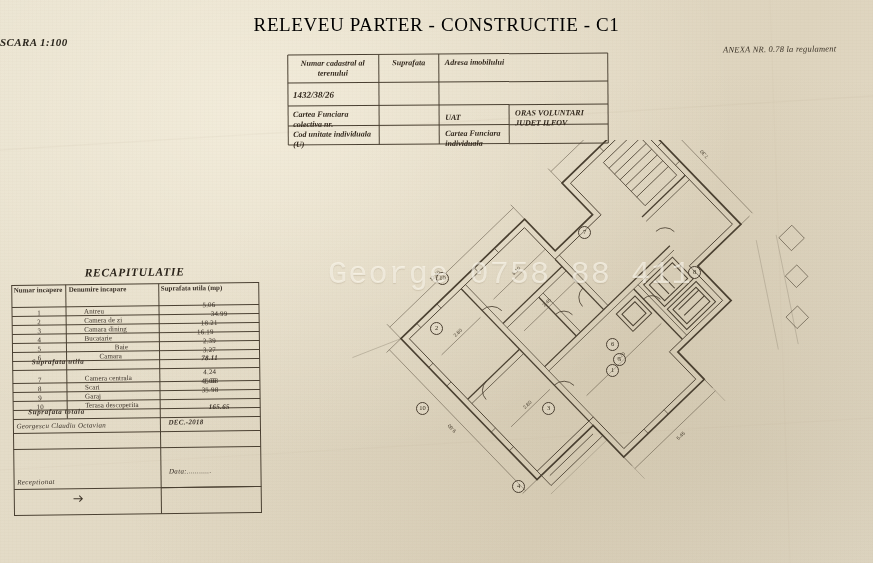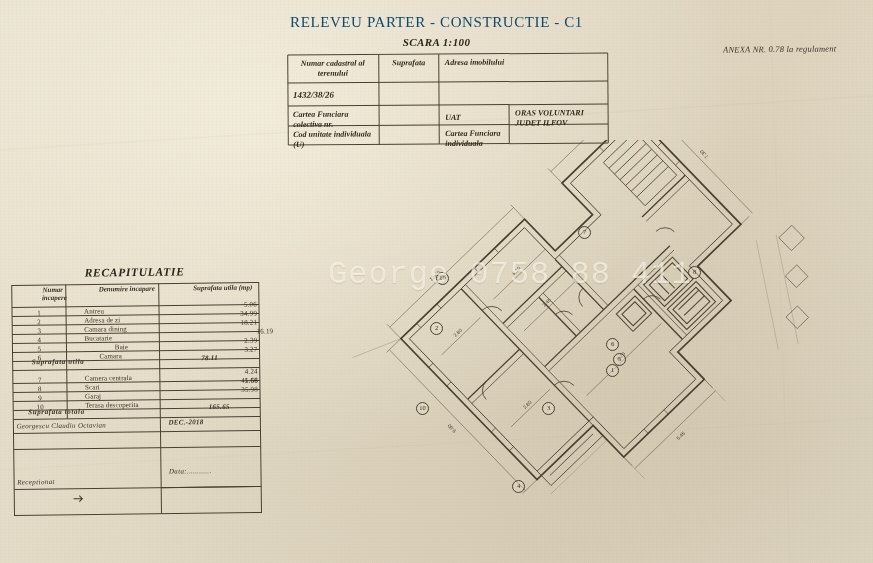--- a/index.html
+++ b/index.html
@@ -27,24 +27,24 @@
       repeating-linear-gradient(0deg, rgba(160,145,110,.06) 0 1px, rgba(0,0,0,0) 1px 3px),
       repeating-linear-gradient(90deg, rgba(160,145,110,.05) 0 1px, rgba(0,0,0,0) 1px 4px);
   }
   #paper-fold{
     position:absolute;left:0;top:0;width:873px;height:563px;pointer-events:none;opacity:.5;
   }
 
   
   #doc-title{
     position:absolute;left:0;top:14px;width:873px;text-align:center;
-    font-size:15px;letter-spacing:.6px;font-weight:400;color:#0c4a6e;
+    font-size:19px;letter-spacing:.6px;font-weight:400;color:#000000;
   }
   #doc-scale{
-    position:absolute;left:0;top:36px;width:873px;text-align:center;
+    position:absolute;left:0;top:36px;width:873px;text-align:left;
     font-size:11px;font-style:italic;font-weight:bold;letter-spacing:.4px;color:#2b261d;
   }
   #doc-annex{
     position:absolute;left:723px;top:44px;
     font-size:8.5px;font-style:italic;color:#3a3227;letter-spacing:.2px;
     transform:rotate(-.5deg);
   }
 
   
   #cadastral-table{
@@ -65,24 +65,24 @@
     transform:rotate(-0.7deg);
   }
   #recap-title{
     position:absolute;left:0;top:0;width:252px;text-align:center;
     font-size:11.5px;font-style:italic;font-weight:bold;letter-spacing:.7px;color:#2b241b;
   }
   #recap-block .rcell{
     position:absolute;box-sizing:border-box;
     font-size:7px;color:#3a3128;line-height:1.1;
   }
-  .rh{font-style:italic;font-weight:bold;font-size:8px;text-align:center;color:#2e271e;padding-left:28px;}
+  .rh{font-weight:bold;font-size:8px;text-align:left;color:#2e271e;}
   .rnum{text-align:center;font-size:7.5px;letter-spacing:.3px;}
   .rname{font-size:6.3px;letter-spacing:.1px;color:#463c30;}
-  .rval{text-align:right;font-size:7.5px;letter-spacing:.2px;}
+  .rval{text-align:center;font-size:7.5px;letter-spacing:.2px;}
   .rval-big{text-align:center;font-size:9px;font-style:italic;font-weight:bold;letter-spacing:.3px;}
   .rspan{font-size:9.5px;font-style:italic;font-weight:bold;letter-spacing:.6px;color:#2a231a;}
   .rsign{font-size:8.5px;font-style:italic;letter-spacing:.3px;color:#332b21;}
   .rdate{font-size:8px;font-style:italic;font-weight:bold;letter-spacing:.3px;color:#2f2820;}
   .rrecep{font-size:8.5px;font-style:italic;letter-spacing:.4px;color:#332b21;}
 
   
   #floor-plan{
     position:absolute;left:330px;top:140px;width:543px;height:423px;
   }
@@ -186,30 +186,30 @@
 
   <div class="rcell rh" style="left:5px;  top:20px; width:50px;">Numar incapere</div>
   <div class="rcell rh" style="left:60px; top:20px; width:88px;">Denumire incapare</div>
   <div class="rcell rh" style="left:152px;top:20px; width:96px;">Suprafata utila (mp)</div>
 
   <div class="rcell rnum" style="left:5px;  top:43px; width:50px;">1</div>
   <div class="rcell rname" style="left:75px; top:42px; width:74px;">Antreu</div>
   <div class="rcell rval" style="left:152px;top:37px; width:96px;">5.06</div>
 
   <div class="rcell rnum" style="left:5px;  top:52px; width:50px;">2</div>
-  <div class="rcell rname" style="left:75px; top:51px; width:74px;">Adresa de zi</div>
+  <div class="rcell rname" style="left:75px; top:51px; width:74px;">Camera de zi</div>
   <div class="rcell rval" style="left:152px;top:46px; width:96px;padding-left:20px;">34.99</div>
 
   <div class="rcell rnum" style="left:5px;  top:61px; width:50px;">3</div>
   <div class="rcell rname" style="left:75px; top:60px; width:74px;">Camara dining</div>
   <div class="rcell rval" style="left:152px;top:55px; width:96px;">18.21</div>
 
   <div class="rcell rnum" style="left:5px;  top:70px; width:50px;">4</div>
   <div class="rcell rname" style="left:75px; top:69px; width:74px;">Bucatarie</div>
-  <div class="rcell rval" style="left:152px;top:64px; width:112px;">16.19</div>
+  <div class="rcell rval" style="left:140px;top:64px; width:112px;">16.19</div>
 
   <div class="rcell rnum" style="left:5px;  top:79px; width:50px;">5</div>
   <div class="rcell rname" style="left:75px; top:78px; width:74px;text-align:center;">Baie</div>
   <div class="rcell rval" style="left:152px;top:73px; width:96px;">2.39</div>
 
   <div class="rcell rnum" style="left:5px;  top:88px; width:50px;">6</div>
   <div class="rcell rname" style="left:75px; top:87px; width:74px;margin-left:15px;">Camara</div>
   <div class="rcell rval" style="left:152px;top:82px; width:96px;">3.27</div>
 
   <div class="rcell rspan" style="left:22px; top:92px; width:128px;">Suprafata utila</div>

